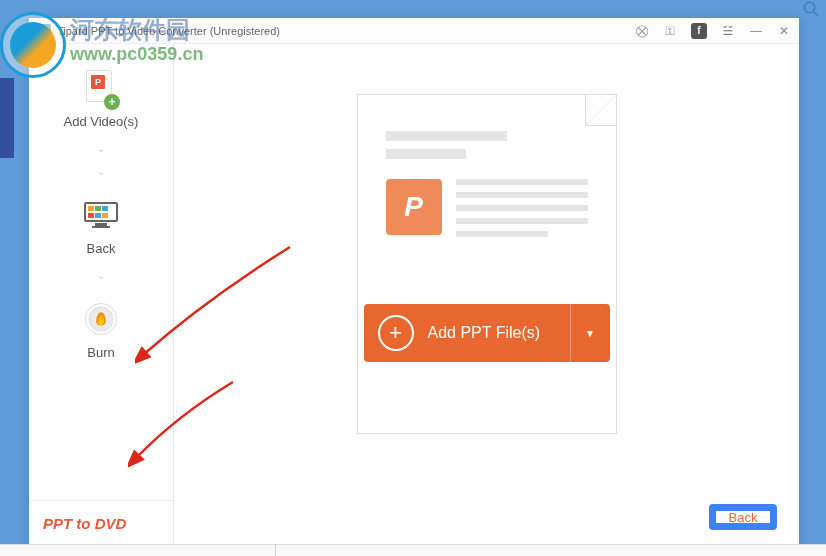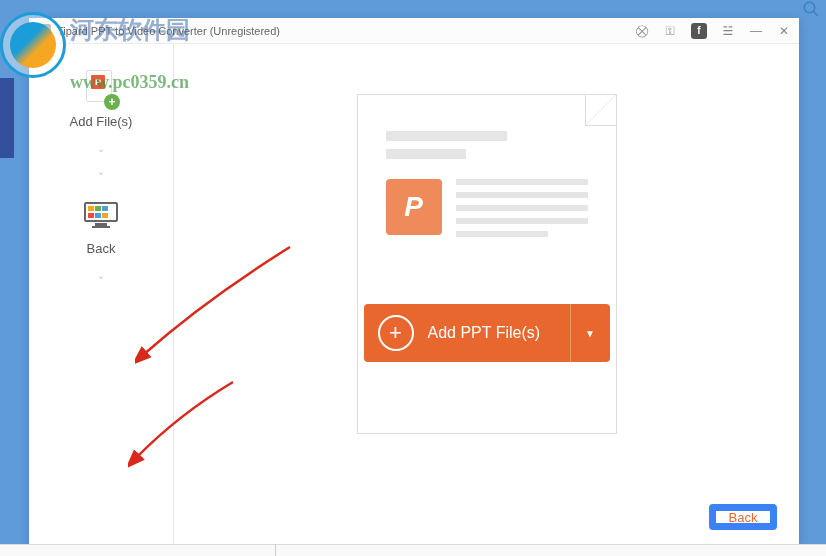--- a/index.html
+++ b/index.html
@@ -101,21 +101,21 @@
       color: #e7672f; font-size: 13px; display: flex; align-items: center; justify-content: center; cursor: pointer;
     }
     
     .watermark-logo {
       position: absolute; left: 0; top: 12px; width: 66px; height: 66px;
       border-radius: 50%; border: 3px solid #1b9dd9; display: flex; align-items: center; justify-content: center;
       background: rgba(255,255,255,0.4);
     }
     .watermark-logo-inner { width: 46px; height: 46px; border-radius: 50%; background: linear-gradient(135deg, #1b9dd9 40%, #f5a623 60%); }
     .watermark-text1 { position: absolute; left: 70px; top: 14px; font-size: 24px; font-family: "SimHei", sans-serif; color: rgba(50,95,160,0.5); font-weight: bold; text-align: right; }
-    .watermark-text2 { position: absolute; left: 70px; top: 44px; font-size: 18px; color: rgba(59,146,59,0.65); font-weight: bold; font-family: Liberation Serif, serif; margin-top: 28px; }
+    .watermark-text2 { position: absolute; left: 70px; top: 44px; font-size: 18px; color: rgba(59,146,59,0.65); font-weight: bold; font-family: Liberation Sans, sans-serif; }
     
     .annotation-arrow { position: absolute; pointer-events: none; }
     .arrow1 { left: 135px; top: 245px; }
     .arrow2 { left: 128px; top: 380px; }
     
     .bottom-fragment { position: absolute; bottom: 0; left: 0; width: 100%; height: 12px; background: #f9f9f9; border-top: 1px solid #ddd; }
     .bottom-vline { position: absolute; bottom: 0; left: 275px; width: 1px; height: 12px; background: #ccc; }
     
     .search-icon-bg { position: absolute; right: 6px; top: 0; width: 18px; height: 18px; }
   </style>
@@ -149,21 +149,21 @@
   <div class="app-body">
     <div class="sidebar">
 
       <div class="sidebar-item">
         <div class="sidebar-icon-wrap">
           <div class="addfiles-icon">
             <div class="addfiles-doc"></div>
             <div class="addfiles-plus">+</div>
           </div>
         </div>
-        <div class="sidebar-label">Add File(s)</div>
+        <div class="sidebar-label">Add Video(s)</div>
       </div>
       <div class="sidebar-chevron">⌄</div>
 
       <div class="sidebar-chevron">⌄</div>
 
       <div class="sidebar-item">
         <div class="sidebar-icon-wrap">
           <div class="menu-icon">
             <div class="menu-screen" id="menu-screen">
                 <div class="menu-tile" style="background: rgb(245, 166, 35);"></div>
@@ -174,21 +174,34 @@
                 <div class="menu-tile" style="background: rgb(245, 166, 35);"></div>
               </div>
             <div class="menu-stand"></div>
             <div class="menu-base"></div>
           </div>
         </div>
         <div class="sidebar-label">Back</div>
       </div>
       <div class="sidebar-chevron">⌄</div>
 
-
+      <div class="sidebar-item">
+        <div class="sidebar-icon-wrap">
+          <div class="burn-icon">
+              <div class="burn-disc">
+                <div class="burn-flame"></div>
+              </div>
+            </div>
+        </div>
+        <div class="sidebar-label">Burn</div>
+      </div>
+
+      <div class="sidebar-bottom">
+        <div class="ppt-to-dvd">PPT to DVD</div>
+      </div>
     </div>
 
     <div class="main-area">
       <div class="preview-doc">
         <div class="preview-bar w60"></div>
         <div class="preview-bar w40"></div>
         <div class="preview-content">
           <div class="preview-p-box">P</div>
           <div class="preview-lines">
             <div class="preview-line"></div>

